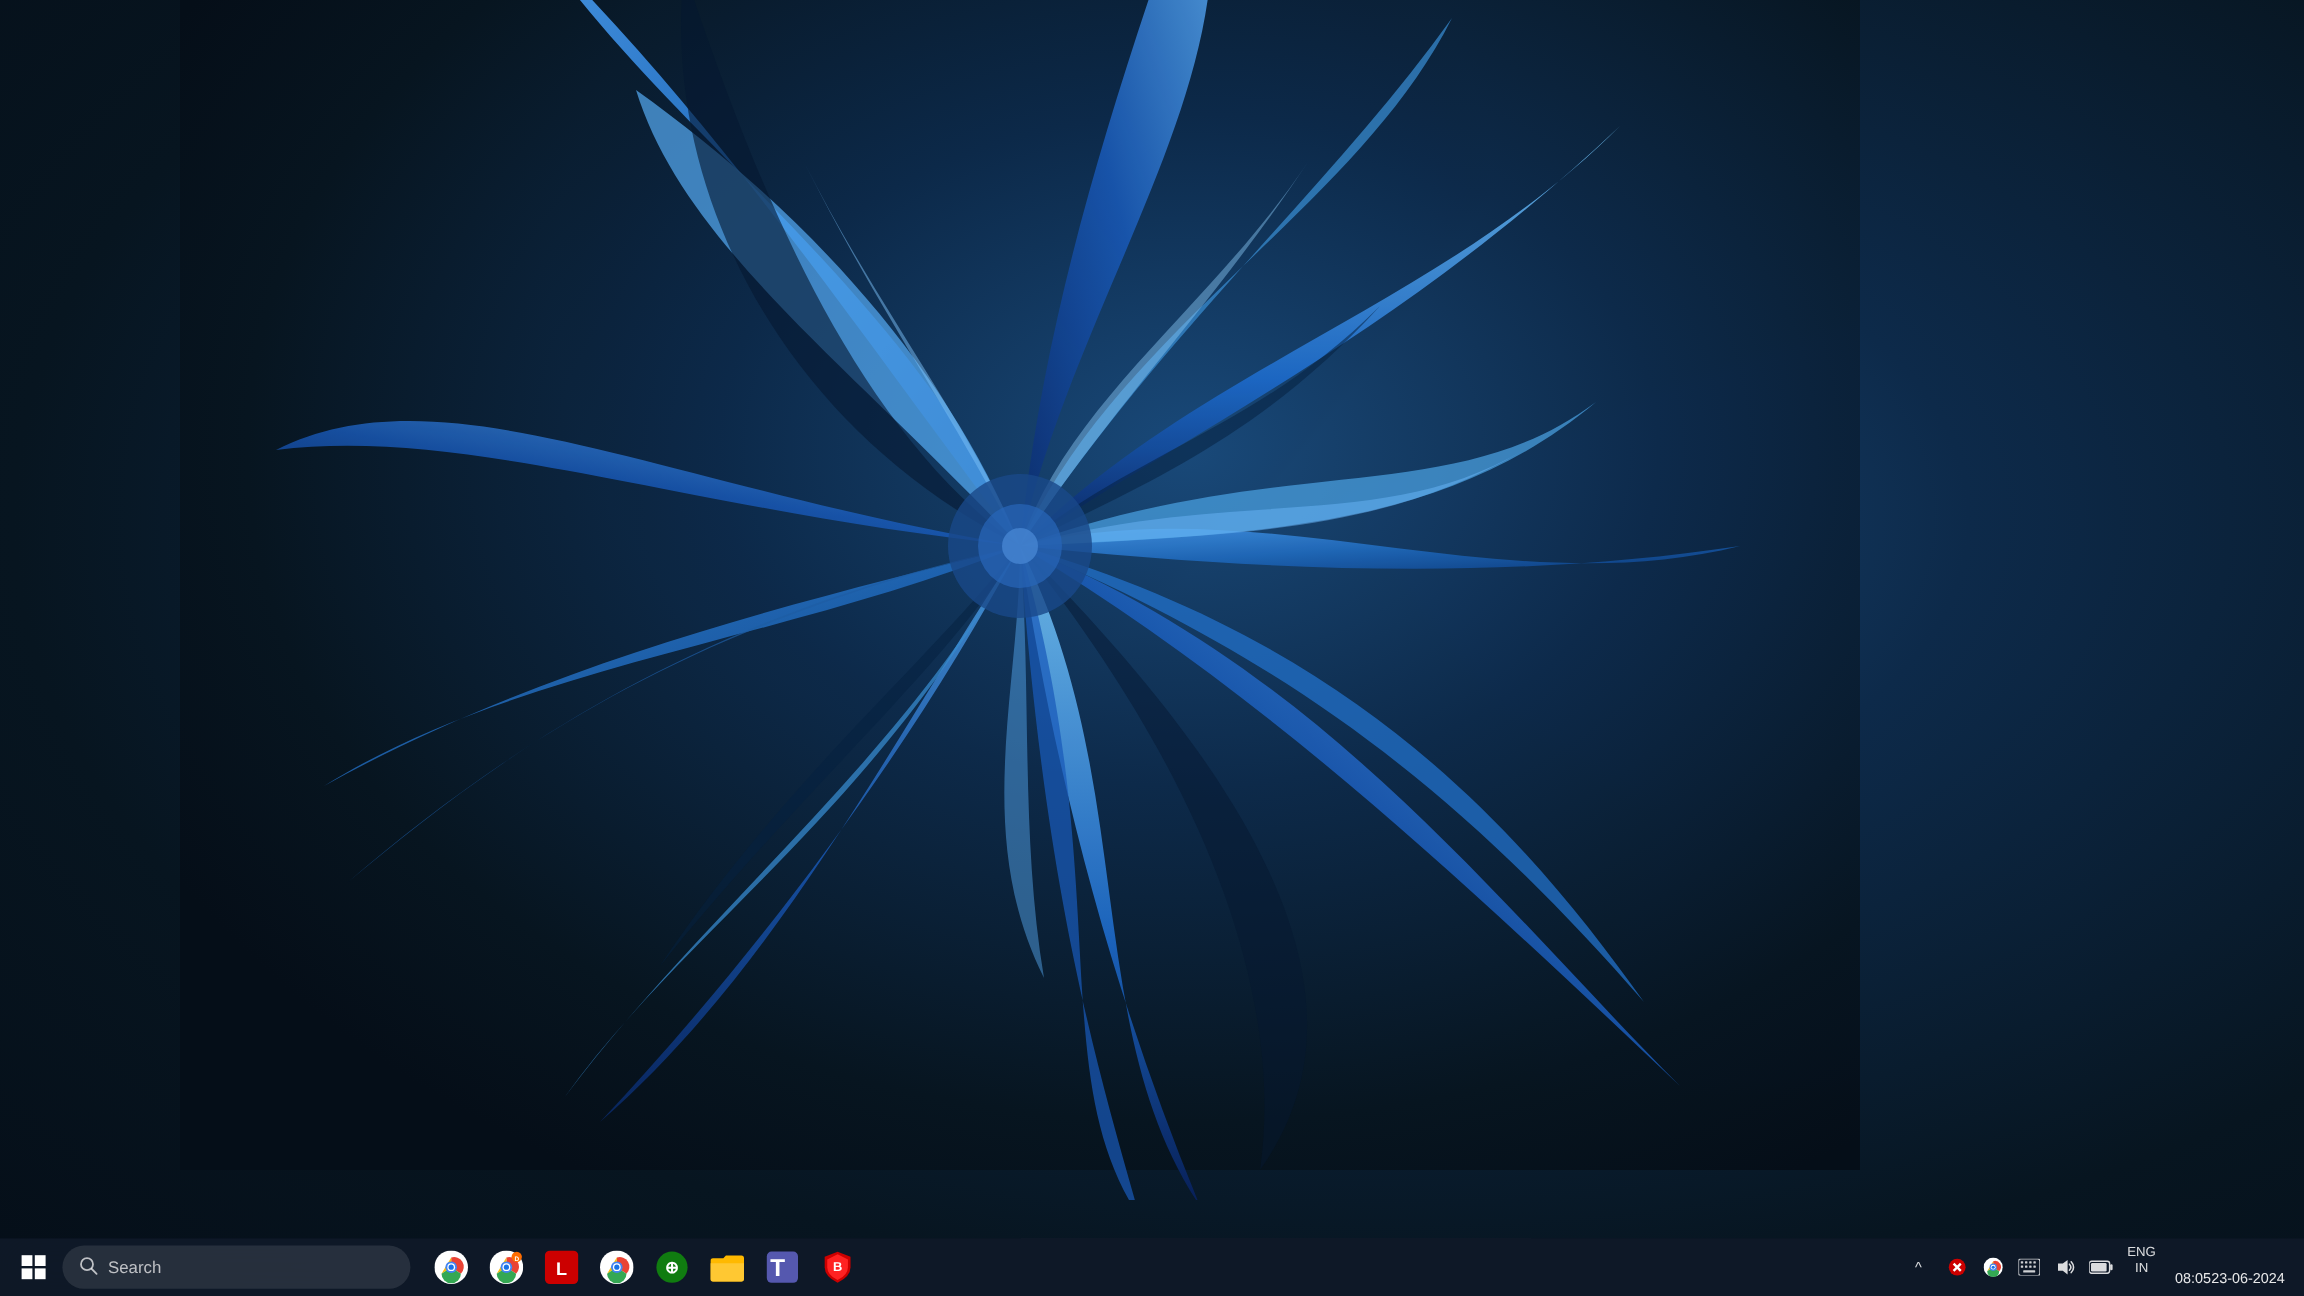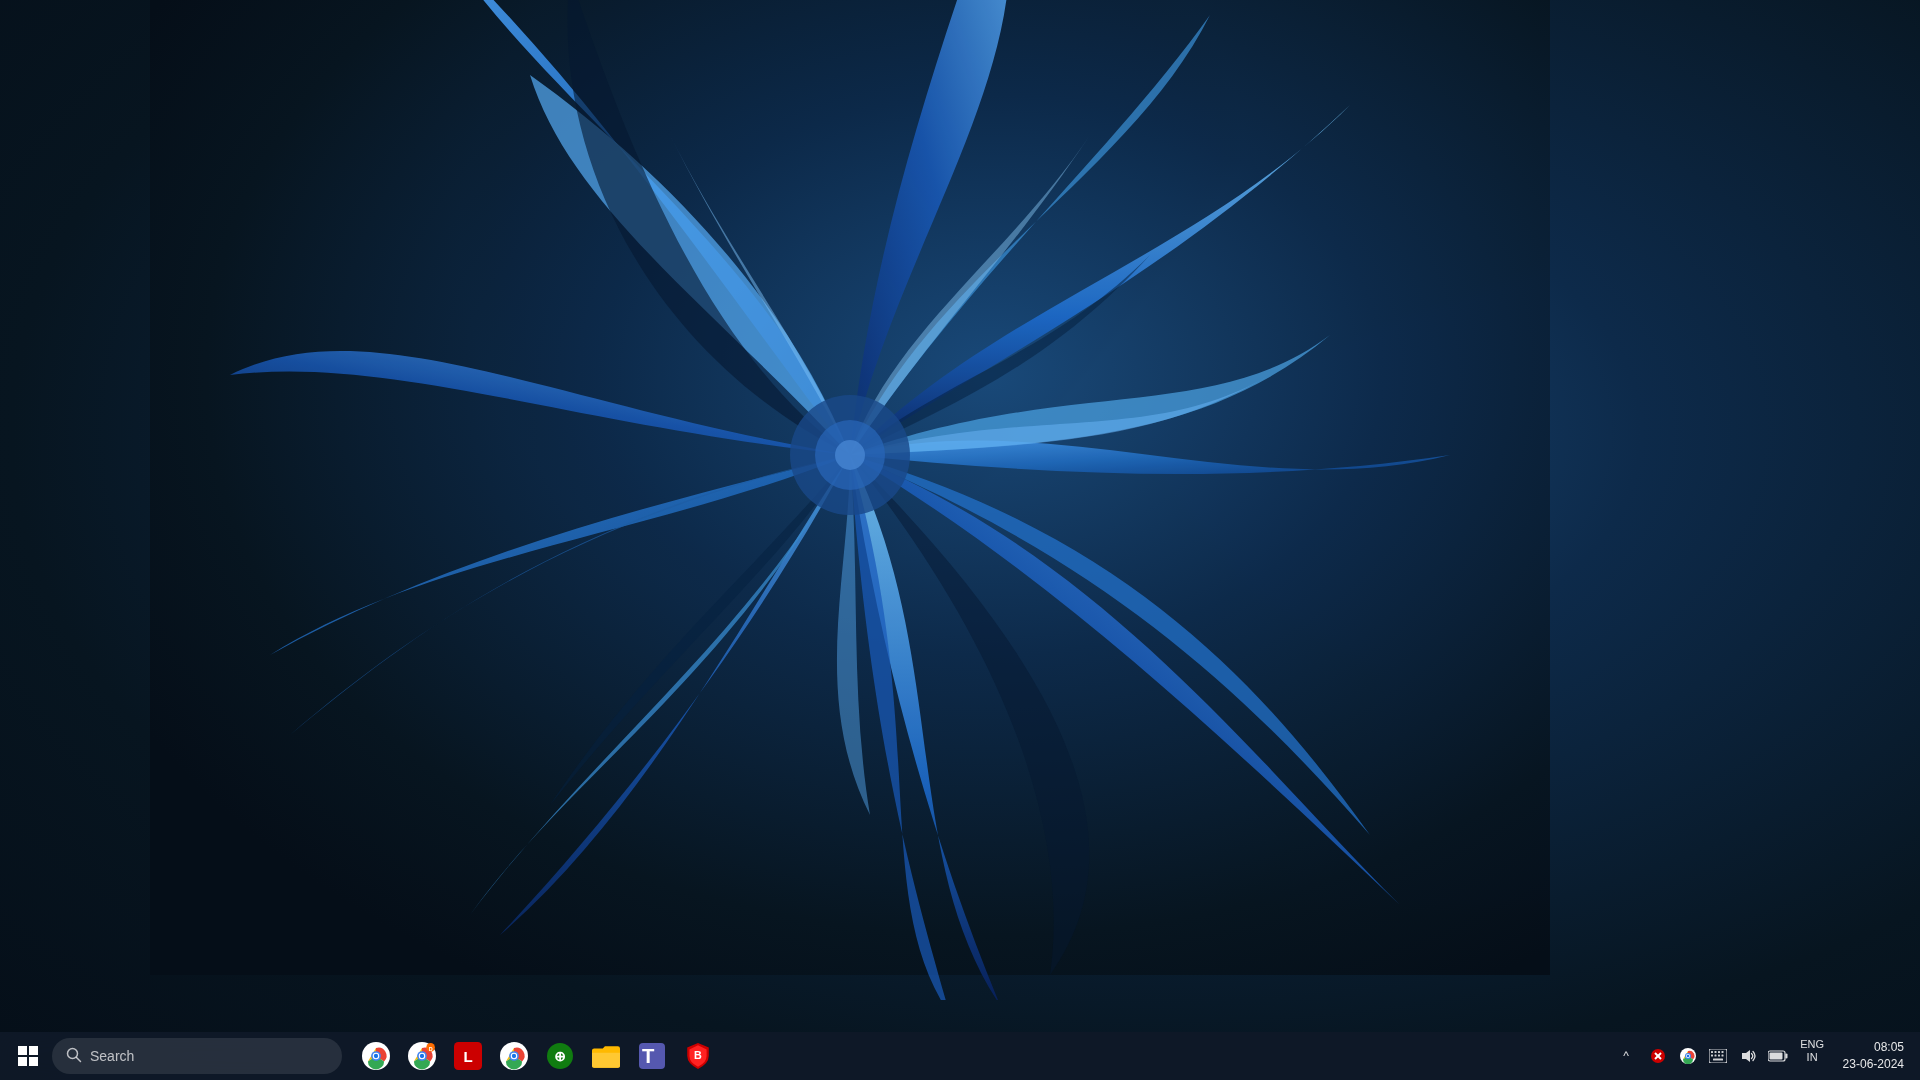--- a/index.html
+++ b/index.html
@@ -167,21 +167,21 @@
       font-size: 11px;
       line-height: 1.2;
       padding: 0 4px;
       cursor: pointer;
       border-radius: 4px;
       height: 36px;
     }
 
     #clock {
       display: flex;
-      flex-direction: column;
+      flex-direction: row;
       align-items: flex-end;
       justify-content: center;
       color: rgba(255,255,255,0.9);
       font-size: 12px;
       line-height: 1.4;
       padding: 0 8px;
       cursor: pointer;
       border-radius: 4px;
       height: 36px;
       min-width: 80px;

